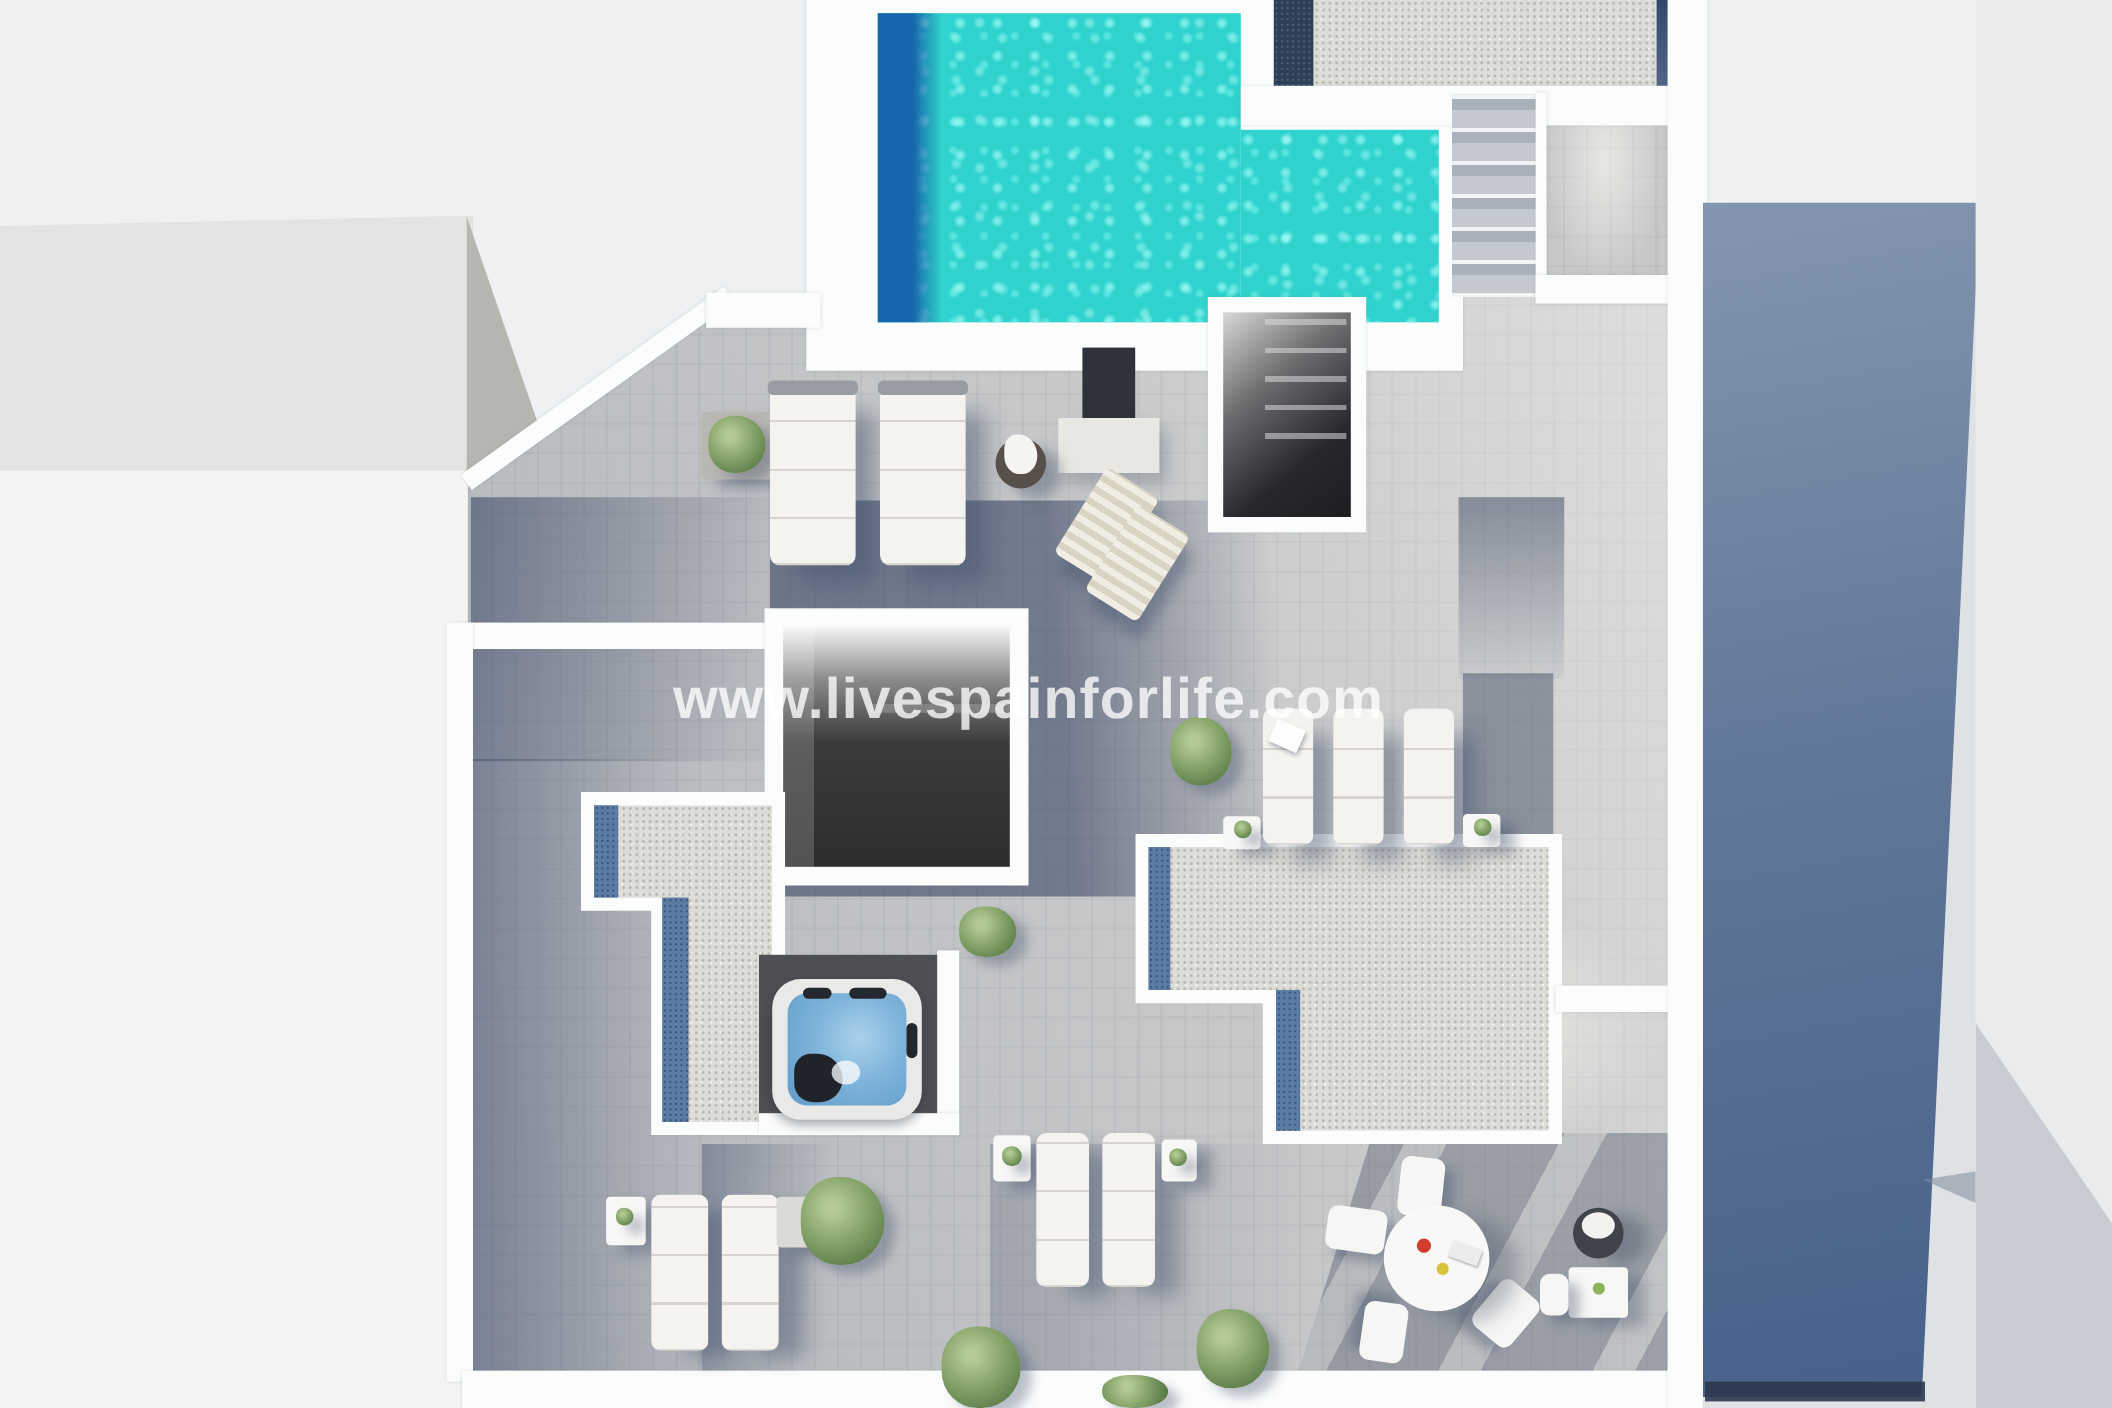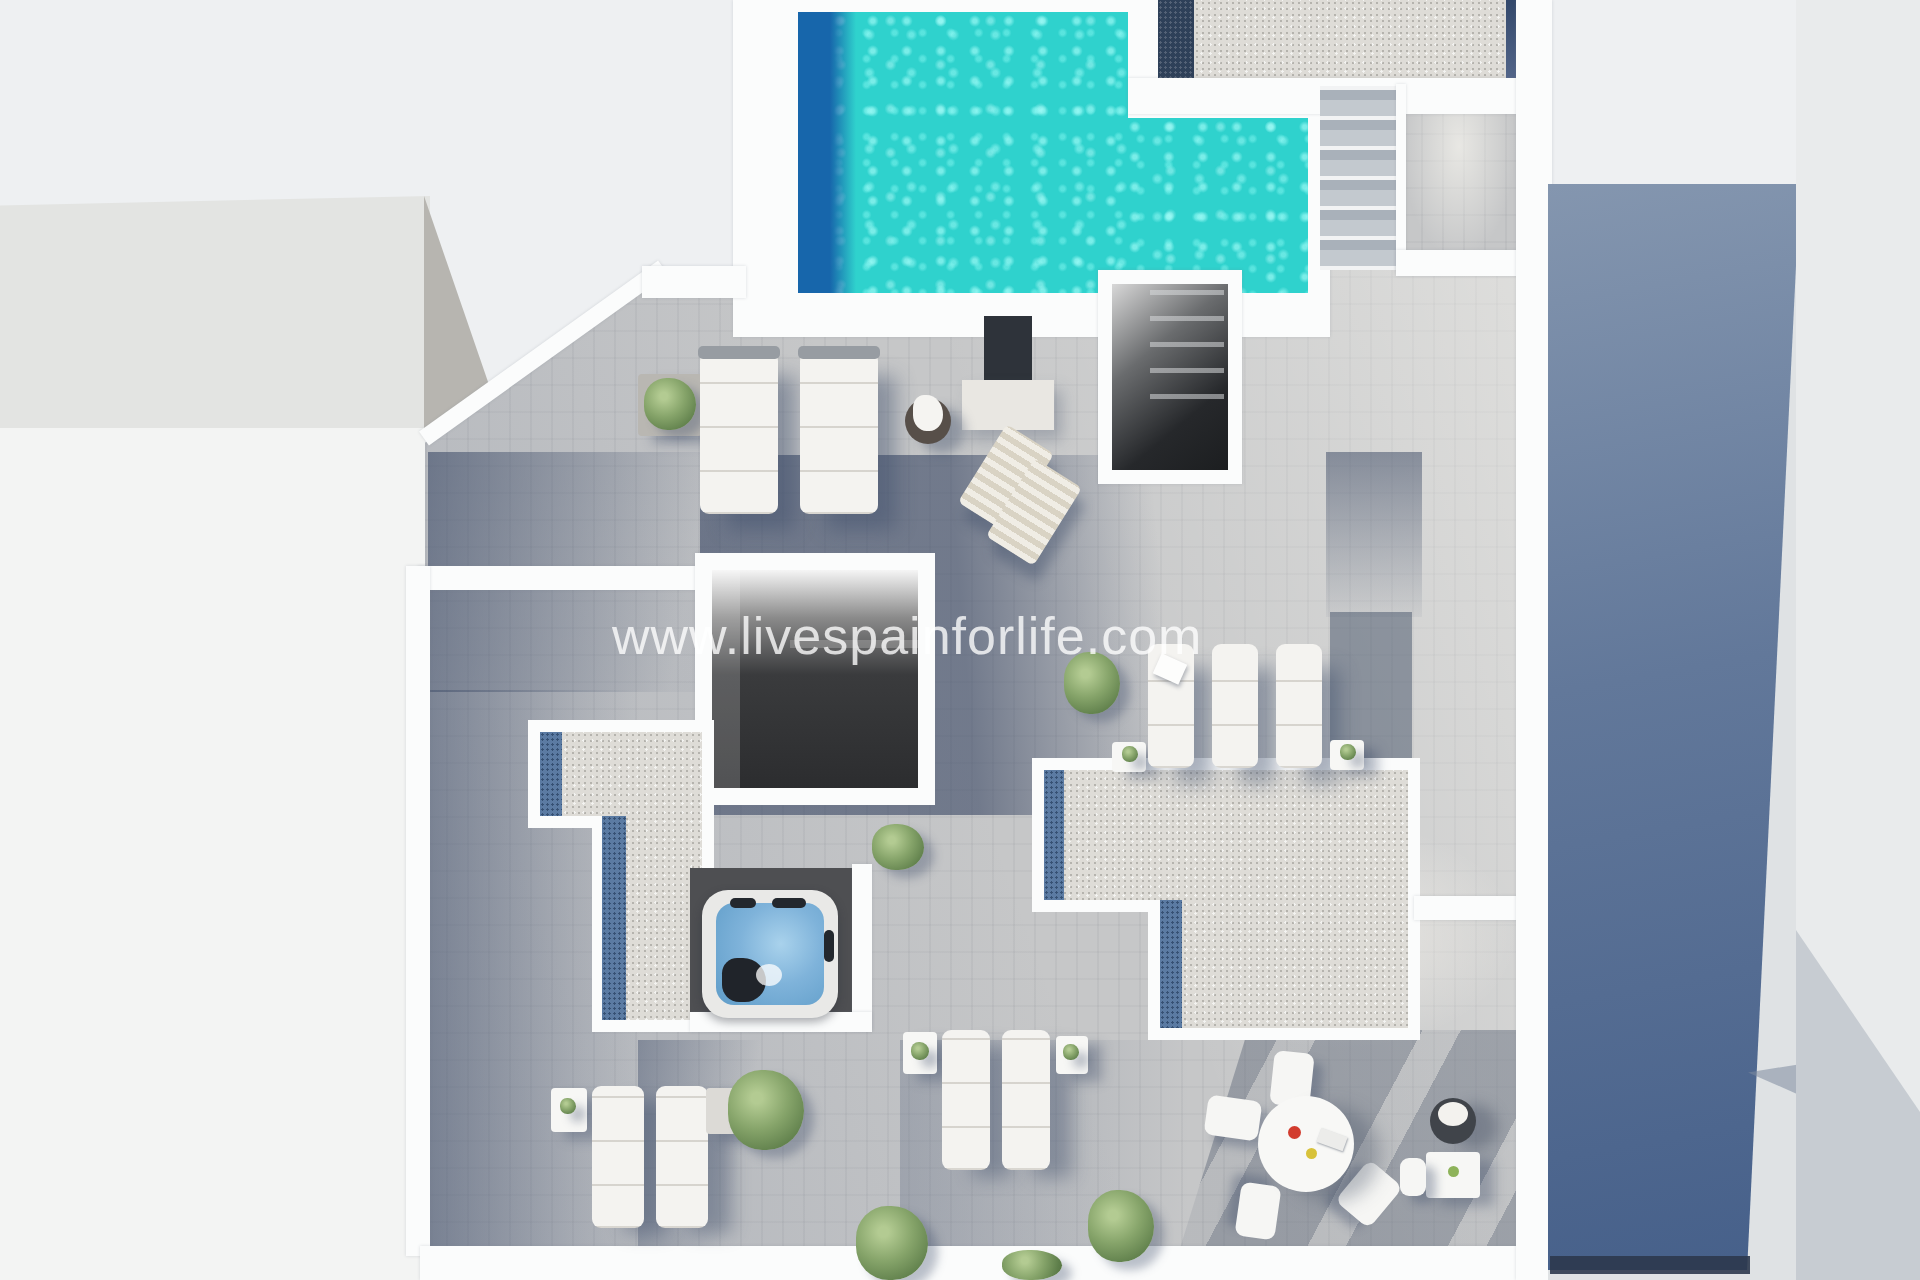--- a/index.html
+++ b/index.html
@@ -222,15 +222,15 @@
   <div class="abs" style="left:1548px;top:184px;width:252px;height:1086px;
               clip-path:polygon(0 0,100% 0,79% 100%,0 100%);
               background:linear-gradient(170deg, var(--blue-wall-top,#8496af) 0%, #62789a 45%, var(--blue-wall-bottom,#46608a) 100%);"></div>
   <div class="abs" style="left:1550px;top:1256px;width:200px;height:18px;background:rgba(44,56,76,0.9);"></div>
   <div class="abs shadow-soft" style="left:1748px;top:1058px;width:140px;height:36px;
               clip-path:polygon(0 40%,65% 0,100% 30%,35% 100%);background:rgba(125,138,158,0.55);"></div>
   <div class="abs" style="left:1796px;top:0;width:124px;height:1280px;background:#e9ebec;"></div>
   <div class="abs" style="left:1796px;top:930px;width:124px;height:350px;
               clip-path:polygon(0 0,100% 52%,100% 100%,0 100%);background:#c7ccd2;"></div>
 
-  <div class="abs watermark" style="left:612px;top:606px;">www.livespainforlife.com</div>
+  <div class="abs watermark" style="left:612px;top:606px;font-weight:bold;">www.livespainforlife.com</div>
 
 </div>
 
 </body></html>

